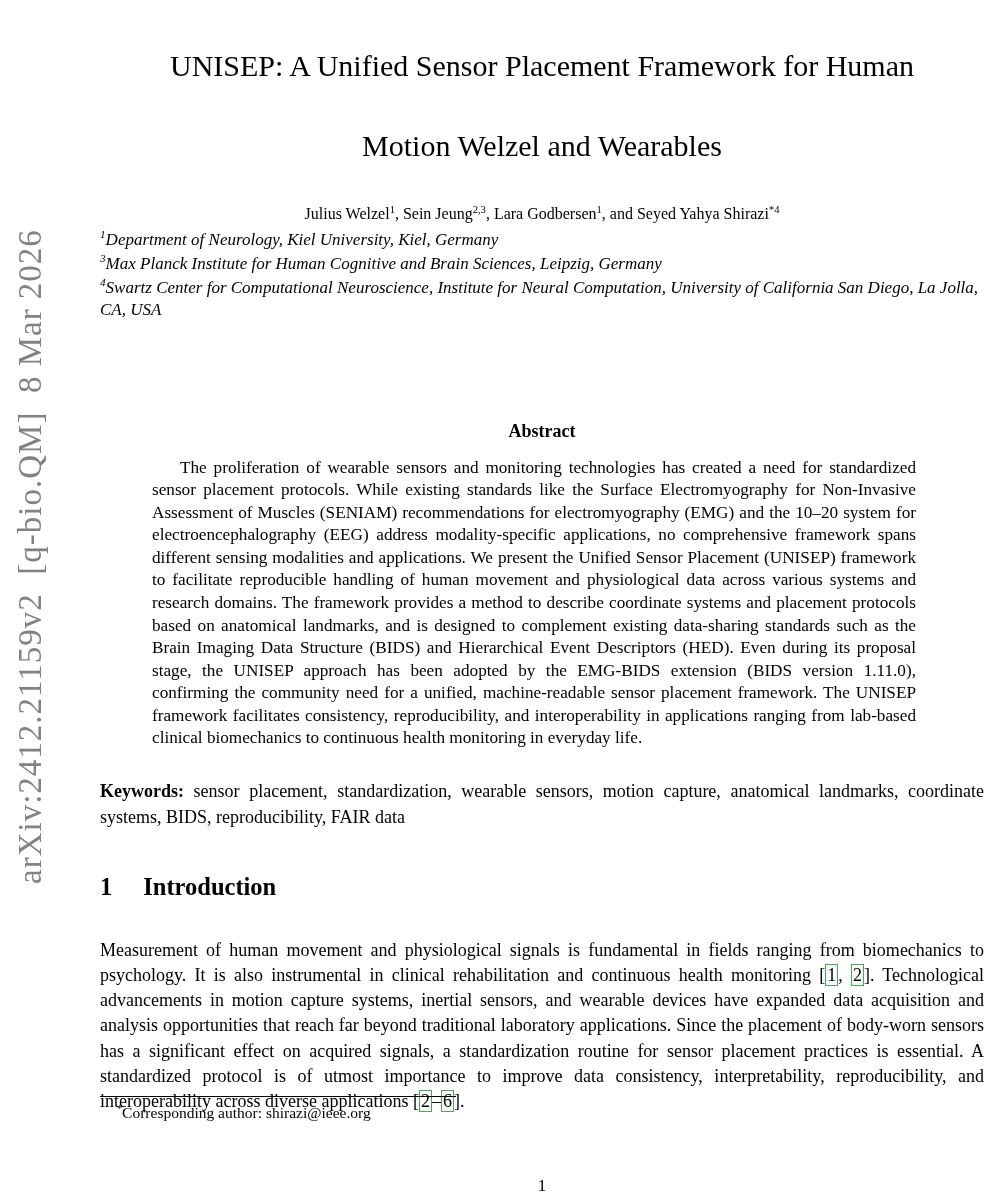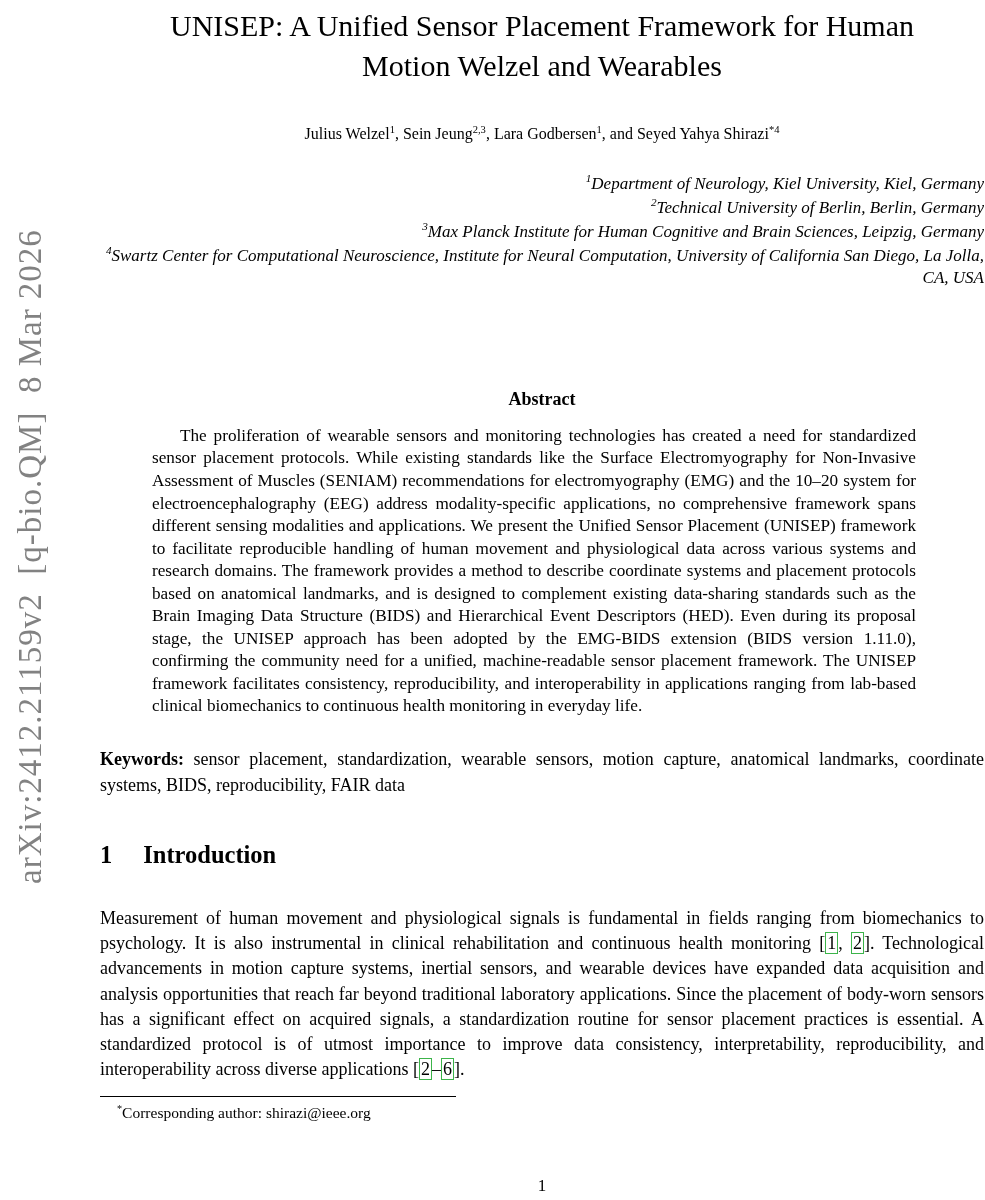--- a/index.html
+++ b/index.html
@@ -33,33 +33,33 @@
     top: 0;
     width: 884px;
   }
   .title {
     font-weight: normal;
     text-align: center;
     font-size: 30px;
     line-height: 1.33;
     padding-top: 6px;
   }
-  .title-line { display: block; }
+  .title-line { display: block; margin-top: 40px; }
   sup { font-size: 66%; }
   .authors {
     text-align: center;
     font-size: 16px;
     margin-top: 38px;
   }
   .affiliations {
-    text-align: right;
+    text-align: left;
     font-style: italic;
     font-size: 17px;
     line-height: 1.32;
-    margin-top: 28px;
+    margin-top: 4px;
   }
   .abstract-heading {
     text-align: center;
     font-weight: bold;
     font-size: 18px;
     margin-top: 99px;
   }
   .abstract-text {
     margin: 15px 68px 0 52px;
     font-size: 17.2px;
@@ -124,21 +124,20 @@
       <span class="title-line">UNISEP: A Unified Sensor Placement Framework for Human</span>
       <span class="title-line">Motion Welzel and Wearables</span>
     </h1>
 
     <div class="authors">
       <span><span>Julius Welzel</span><sup>1</sup><span>, </span></span><span><span>Sein Jeung</span><sup>2,3</sup><span>, </span></span><span><span>Lara Godbersen</span><sup>1</sup><span>, and </span></span><span><span>Seyed Yahya Shirazi</span><sup>*4</sup></span>
     </div>
 
     <div class="affiliations">
       <div class="affil-line"><sup>1</sup><span>Department of Neurology, Kiel University, Kiel, Germany</span></div>
-      <div class="affil-line"><sup>2</sup><span>Technical University of Berlin, Berlin, Germany</span></div>
       <div class="affil-line"><sup>3</sup><span>Max Planck Institute for Human Cognitive and Brain Sciences, Leipzig, Germany</span></div>
       <div class="affil-line"><sup>4</sup><span>Swartz Center for Computational Neuroscience, Institute for Neural Computation, University of California San Diego, La Jolla, CA, USA</span></div>
     </div>
 
     <div class="abstract">
       <div class="abstract-heading">Abstract</div>
       <p class="abstract-text">The proliferation of wearable sensors and monitoring technologies has created a need for standardized sensor placement protocols. While existing standards like the Surface Electromyography for Non-Invasive Assessment of Muscles (SENIAM) recommendations for electromyography (EMG) and the 10–20 system for electroencephalography (EEG) address modality-specific applications, no comprehensive framework spans different sensing modalities and applications. We present the Unified Sensor Placement (UNISEP) framework to facilitate reproducible handling of human movement and physiological data across various systems and research domains. The framework provides a method to describe coordinate systems and placement protocols based on anatomical landmarks, and is designed to complement existing data-sharing standards such as the Brain Imaging Data Structure (BIDS) and Hierarchical Event Descriptors (HED). Even during its proposal stage, the UNISEP approach has been adopted by the EMG-BIDS extension (BIDS version 1.11.0), confirming the community need for a unified, machine-readable sensor placement framework. The UNISEP framework facilitates consistency, reproducibility, and interoperability in applications ranging from lab-based clinical biomechanics to continuous health monitoring in everyday life.</p>
     </div>
 
     <p class="keywords"><b>Keywords:</b><span> sensor placement, standardization, wearable sensors, motion capture, anatomical landmarks, coordinate systems, BIDS, reproducibility, FAIR data</span></p>

